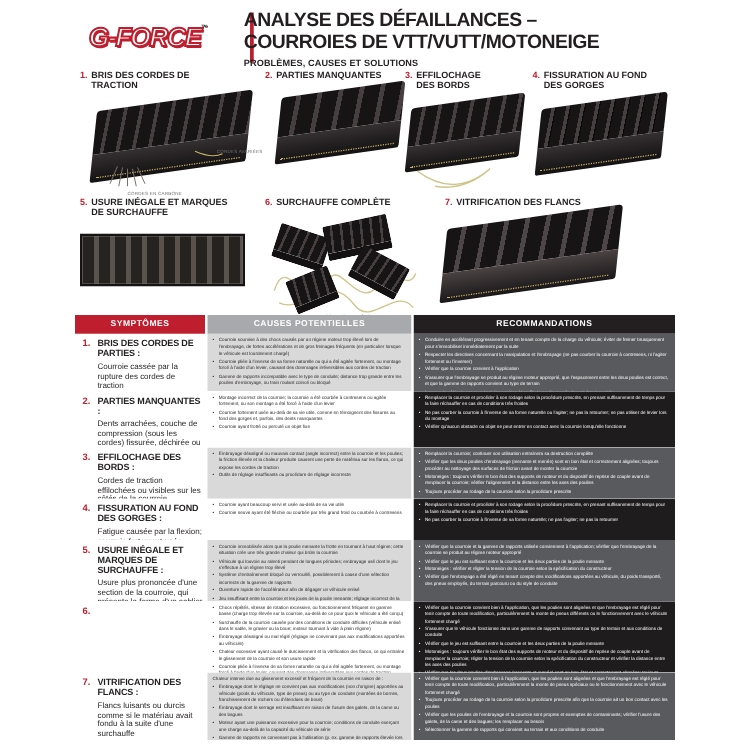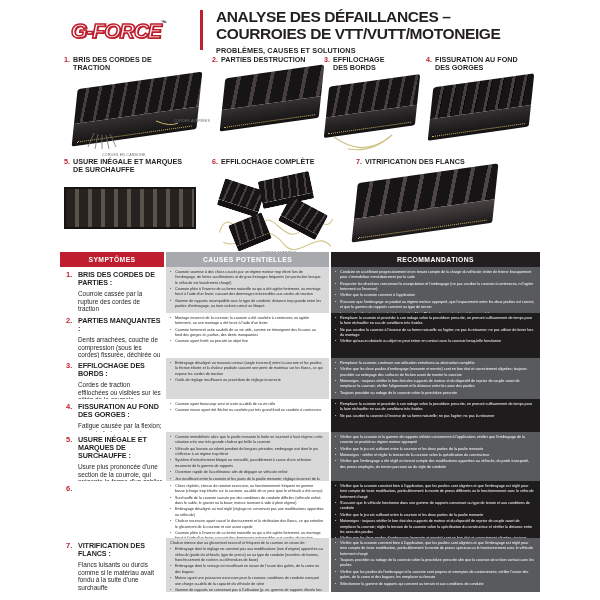--- a/index.html
+++ b/index.html
@@ -9,21 +9,21 @@
   
   #brand{position:absolute;left:64px;top:16px;display:flex;align-items:center;height:30px;}
   .gates-oval{display:inline-flex;align-items:center;justify-content:center;
       width:46px;height:26px;border:2.5px solid #231f20;border-radius:50%;
       font-family:"DejaVu Serif", serif;font-style:italic;font-weight:bold;font-size:11px;}
   .gforce{margin-left:7px;font-size:21px;font-weight:900;font-style:italic;letter-spacing:-1px;
       color:#ffffff;-webkit-text-stroke:1.6px #231f20;text-shadow:1px 1px 0 #231f20;}
   .gforce .red{-webkit-text-stroke:1.6px #be1e2d;text-shadow:1px 1px 0 #be1e2d;}
   .tm{font-size:5px;vertical-align:top;font-weight:bold;color:#231f20;-webkit-text-stroke:0;}
   #hdr-divider{position:absolute;left:200px;top:10px;width:3px;height:40px;background:#be1e2d;}
-  #title-block{position:absolute;left:216px;top:8px;width:370px;}
+  #title-block{position:absolute;left:195px;top:8px;width:370px;}
   .title-line{font-size:15.5px;font-weight:900;letter-spacing:-0.4px;line-height:1.12;}
   .subtitle{font-size:7.3px;font-weight:bold;letter-spacing:0.1px;margin-top:3px;}
 
   
   .figrow{position:absolute;left:64px;width:478px;display:grid;}
   #figrow1{top:56px;grid-template-columns:148px 112px 102px 116px;}
   #figrow2{top:158px;grid-template-columns:148px 128px 202px;}
   .figure{position:relative;}
   .figtitle{display:flex;font-size:7.2px;font-weight:800;line-height:1.15;letter-spacing:0;}
   .figtitle .fnum{color:#be1e2d;margin-right:3px;}
@@ -107,21 +107,21 @@
           <path d="M30,52 l-6,14 M34,53 l-3,15 M38,54 l0,14 M42,54 l3,14 M46,53 l6,13" stroke="#7a726a" stroke-width="0.8" fill="none"></path>
           <path d="M92,40 q14,6 22,2" stroke="#c9b169" stroke-width="1" fill="none"></path>
         </svg>
         <span class="fig-label" style="right:2px;top:38px;">CORDES AVARIÉES</span>
         <span class="fig-label" style="left:38px;bottom:-4px;">CORDES EN CARBONE</span>
       </div>
     </div>
     <div class="figure">
       <div class="figtitle">
           <span class="fnum">2.</span>
-        <span style="width:95px;">PARTIES DESTRUCTION</span>
+        <span style="width:95px;">PARTIES MANQUANTES</span>
         </div>
       <div class="figimg">
         <div class="belt" style="width:100px;height:52px;">
           <div class="cogs" style="background:repeating-linear-gradient(96deg,#171415 0 12px,#463e3f 12px 16px,#171415 16px 17px);"></div>
           <div class="band">
               <div class="cord"></div>
             </div>
         </div>
       </div>
     </div>
@@ -164,21 +164,21 @@
           <span class="fnum">5.</span>
         <span style="width:120px;">USURE INÉGALE ET MARQUES DE SURCHAUFFE</span>
         </div>
       <div class="figimg">
         <div class="flatbelt"></div>
       </div>
     </div>
     <div class="figure">
       <div class="figtitle">
           <span class="fnum">6.</span>
-        <span style="width:110px;">EFFILOCHAGE COMPLÈTE</span>
+        <span style="width:110px;">SURCHAUFFE COMPLÈTE</span>
         </div>
       <div class="figimg">
         <svg class="fraysvg" viewBox="0 0 128 80">
           <path d="M6,60 c10,-34 28,26 44,-8 c10,-20 26,30 44,0 c8,-14 22,10 28,-6
                    M10,70 c20,10 40,-28 62,2 c14,18 34,-16 48,2" stroke="#cfc489" stroke-width="1.1" fill="none"></path>
         </svg>
         <div class="chunk" style="left:8px;top:10px;transform:rotate(18deg);"></div>
         <div class="chunk" style="left:48px;top:2px;transform:rotate(-12deg);width:52px;"></div>
         <div class="chunk" style="left:70px;top:30px;transform:rotate(28deg);"></div>
         <div class="chunk" style="left:20px;top:44px;transform:rotate(-22deg);width:36px;"></div>

